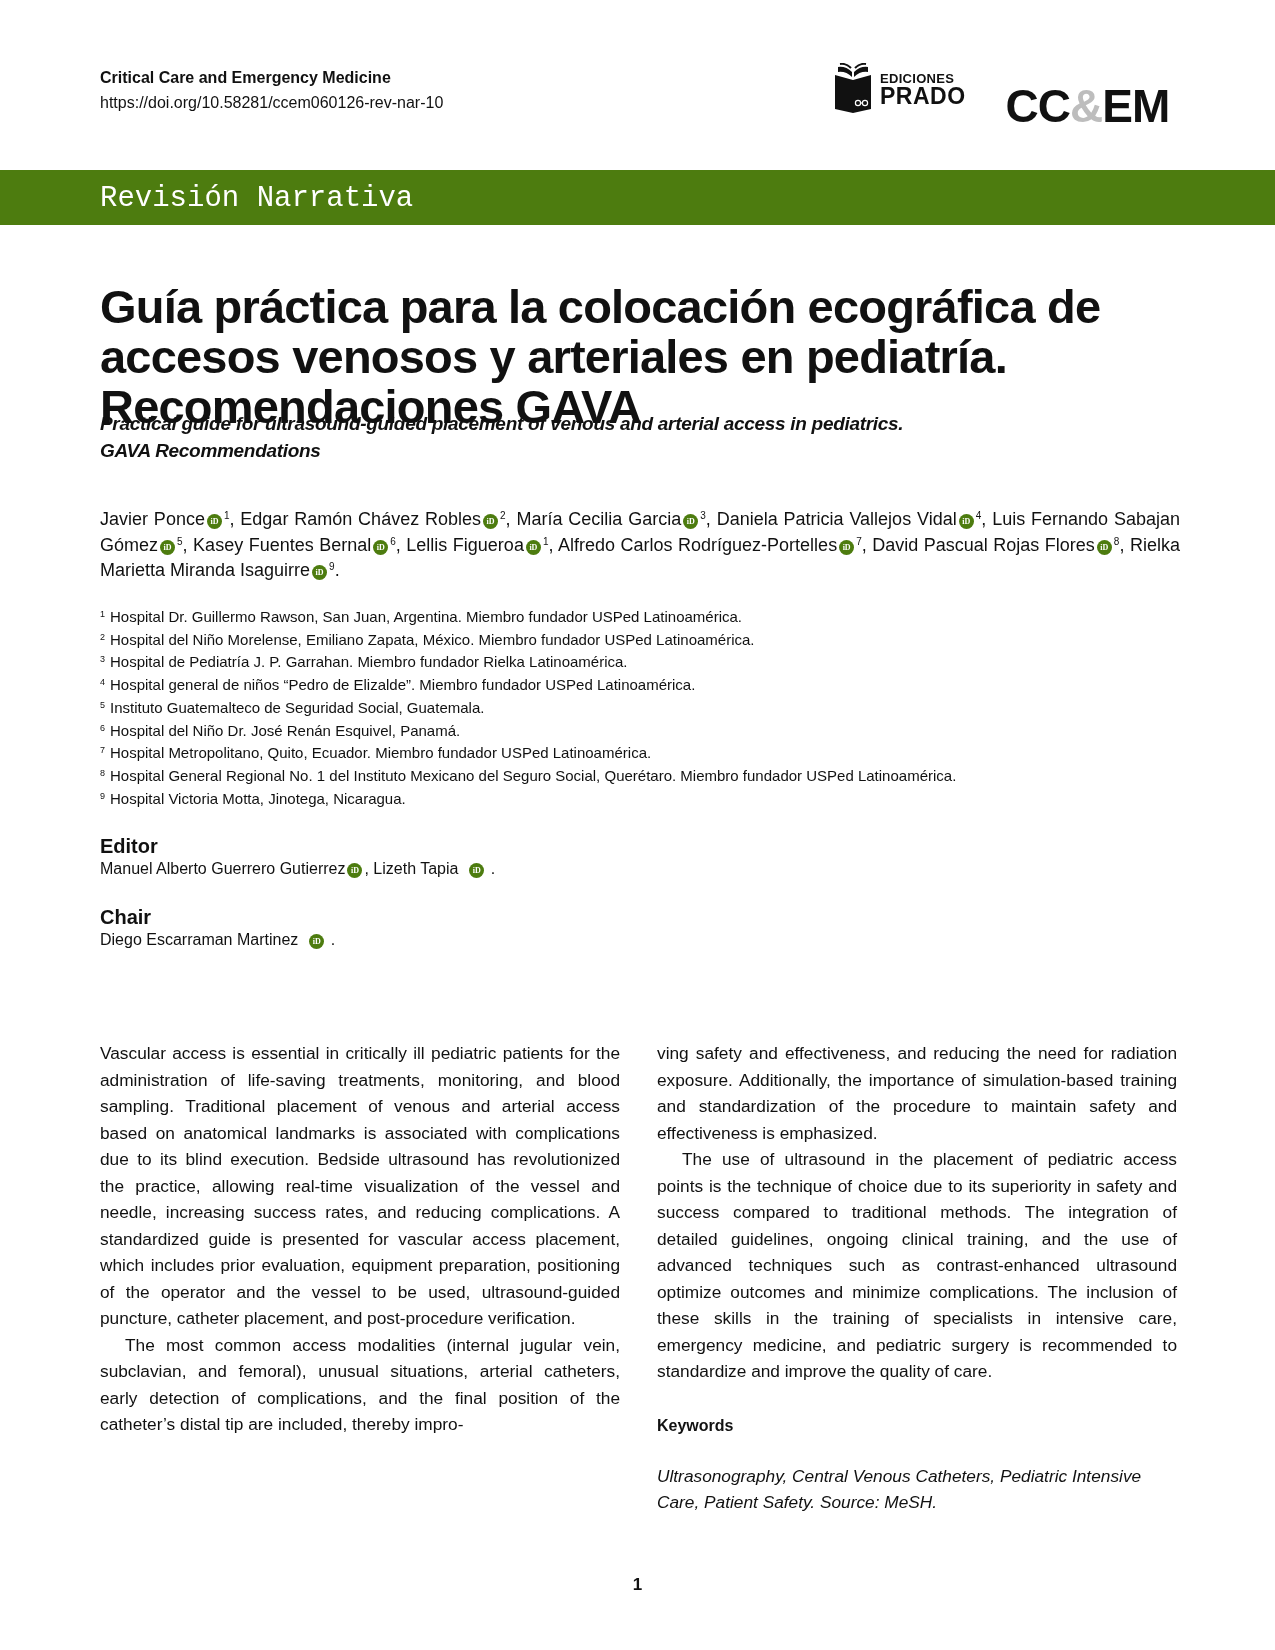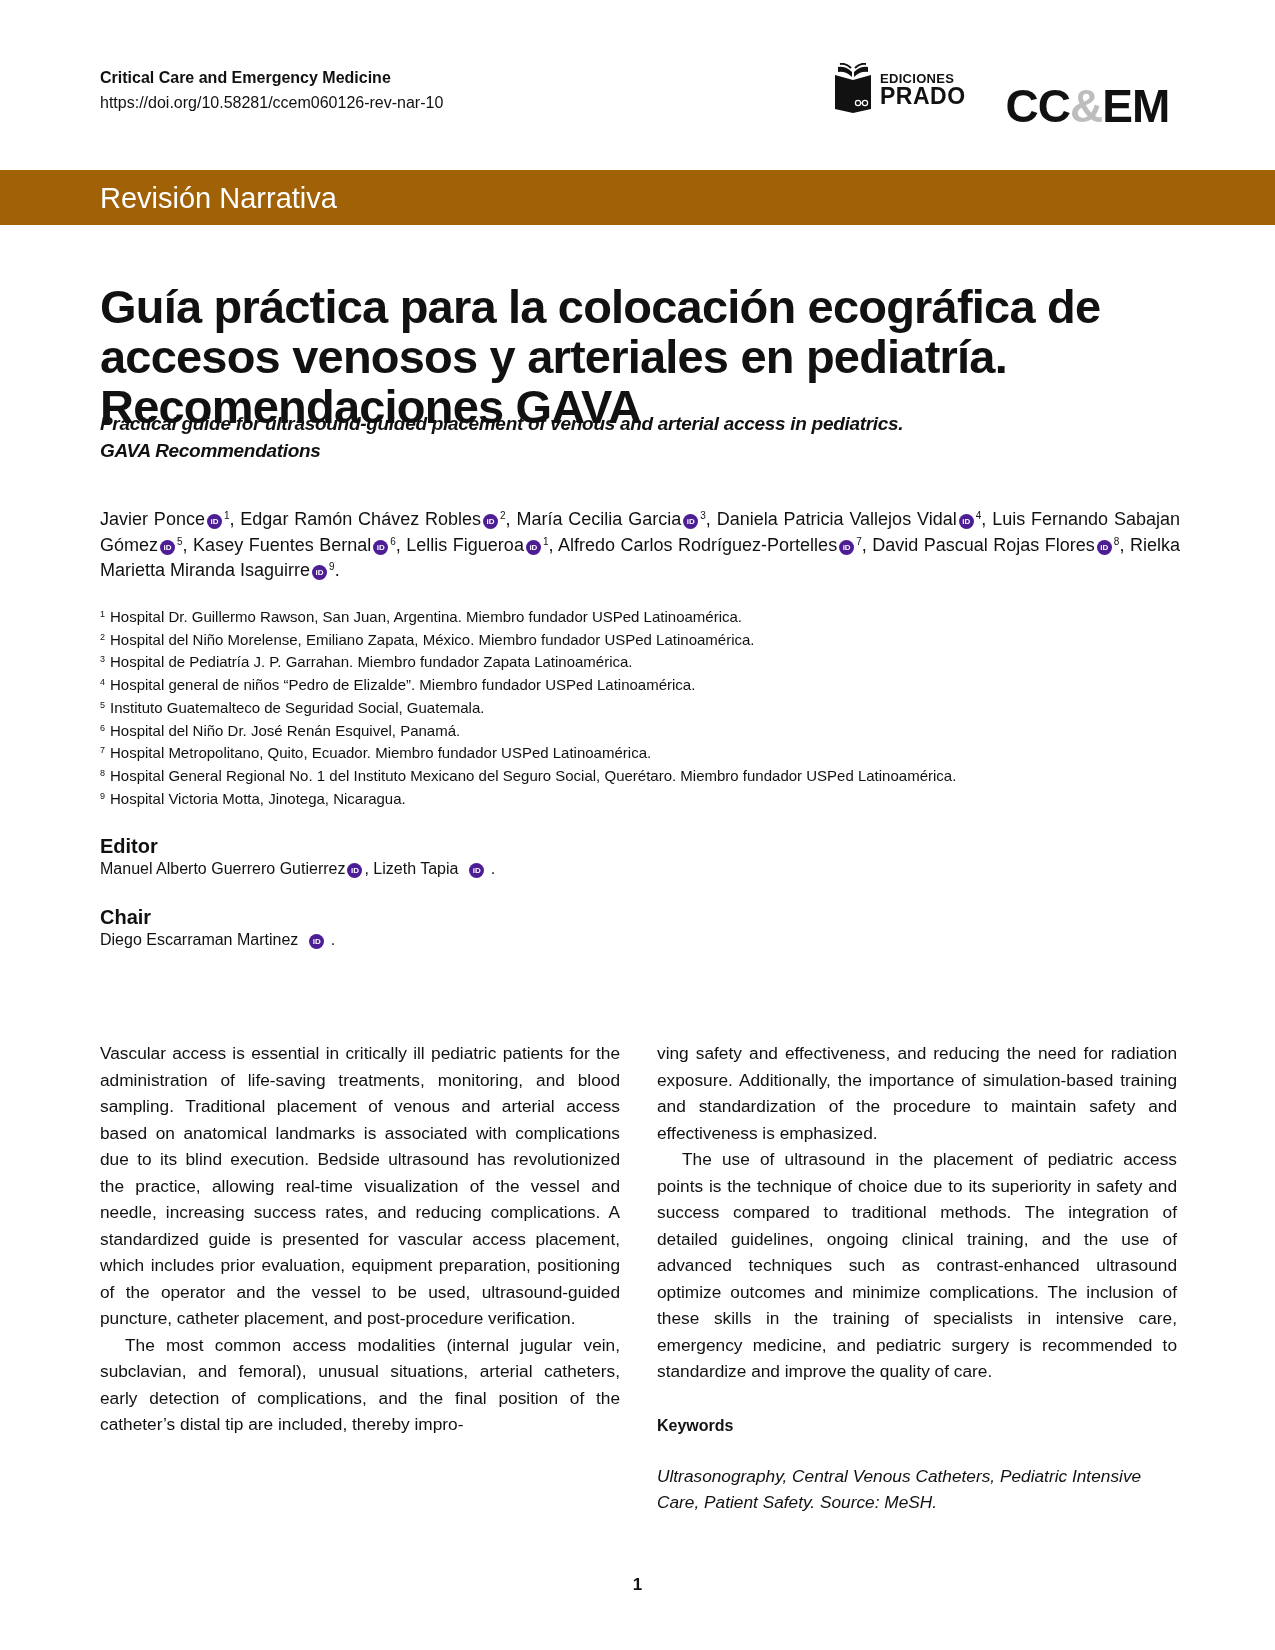--- a/index.html
+++ b/index.html
@@ -26,21 +26,22 @@
   .prado-top { font-weight: bold; font-size: 13px; letter-spacing: 0.3px; }
   .prado-bottom { font-weight: bold; font-size: 23px; letter-spacing: 0.5px; }
   .ccem {
     margin-left: 40px; font-weight: bold; font-size: 46px; letter-spacing: -1px;
     color: #111;
     margin-top: 32px;
   }
   .ccem .amp { color: #bdbdbd; }
   .banner {
     position: absolute; left: 0; top: 170px; width: 1275px; height: 55px;
-    background: #a16207;
+    background: #4d7c0f;
+    font-family: Liberation Mono, monospace;
   }
   .banner-text {
     position: absolute; left: 100px; top: 12px;
     font-size: 29px; color: #ffffff; font-weight: normal;
   }
   .title {
     position: absolute; left: 100px; top: 282px; width: 1090px;
     font-size: 47px; font-weight: bold; line-height: 50px; letter-spacing: -0.8px;
     color: #111;
   }
@@ -48,23 +49,23 @@
     position: absolute; left: 100px; top: 410px; width: 1000px;
     font-size: 19px; font-style: italic; font-weight: bold; line-height: 27px;
     letter-spacing: -0.3px;
   }
   .authors {
     position: absolute; left: 100px; top: 507px; width: 1080px;
     font-size: 18px; line-height: 25.5px; text-align: justify; color: #111;
   }
   .orcid {
     display: inline-block; width: 15px; height: 15px; border-radius: 50%;
-    background: #4c1d95; color: #ffffff; font-size: 8px; font-weight: bold;
+    background: #4d7c0f; color: #ffffff; font-size: 8px; font-weight: bold;
     text-align: center; line-height: 15px; vertical-align: 1px; margin: 0 2px;
-    font-family: Liberation Sans, sans-serif;
+    font-family: Liberation Serif, serif;
   }
   sup { font-size: 10px; vertical-align: 6px; line-height: 0; }
   .affiliations {
     position: absolute; left: 100px; top: 606px; width: 1100px;
     font-size: 15px; line-height: 22.7px;
   }
   .aff-item sup { font-size: 9px; margin-right: 5px; vertical-align: 5px; }
   .section-label {
     font-weight: bold; font-size: 20px; line-height: 22px;
   }
@@ -127,21 +128,21 @@
 <div class="subtitle">
   <div>Practical guide for ultrasound-guided placement of venous and arterial access in pediatrics.</div>
   <div>GAVA Recommendations</div>
 </div>
 
 <div class="authors" id="authors"><span>Javier Ponce</span><span class="orcid">iD</span><sup>1</sup><span>, </span><span>Edgar Ramón Chávez Robles</span><span class="orcid">iD</span><sup>2</sup><span>, </span><span>María Cecilia Garcia</span><span class="orcid">iD</span><sup>3</sup><span>, </span><span>Daniela Patricia Vallejos Vidal</span><span class="orcid">iD</span><sup>4</sup><span>, </span><span>Luis Fernando Sabajan Gómez</span><span class="orcid">iD</span><sup>5</sup><span>, </span><span>Kasey Fuentes Bernal</span><span class="orcid">iD</span><sup>6</sup><span>, </span><span>Lellis Figueroa</span><span class="orcid">iD</span><sup>1</sup><span>, </span><span>Alfredo Carlos Rodríguez-Portelles</span><span class="orcid">iD</span><sup>7</sup><span>, </span><span>David Pascual Rojas Flores</span><span class="orcid">iD</span><sup>8</sup><span>, </span><span>Rielka Marietta Miranda Isaguirre</span><span class="orcid">iD</span><sup>9</sup><span>.</span></div>
 
 <div class="affiliations" id="affiliations">
     <div class="aff-item"><sup>1</sup><span>Hospital Dr. Guillermo Rawson, San Juan, Argentina. Miembro fundador USPed Latinoamérica.</span></div>
     <div class="aff-item"><sup>2</sup><span>Hospital del Niño Morelense, Emiliano Zapata, México. Miembro fundador USPed Latinoamérica.</span></div>
-    <div class="aff-item"><sup>3</sup><span>Hospital de Pediatría J. P. Garrahan. Miembro fundador Zapata Latinoamérica.</span></div>
+    <div class="aff-item"><sup>3</sup><span>Hospital de Pediatría J. P. Garrahan. Miembro fundador Rielka Latinoamérica.</span></div>
     <div class="aff-item"><sup>4</sup><span>Hospital general de niños “Pedro de Elizalde”. Miembro fundador USPed Latinoamérica.</span></div>
     <div class="aff-item"><sup>5</sup><span>Instituto Guatemalteco de Seguridad Social, Guatemala.</span></div>
     <div class="aff-item"><sup>6</sup><span>Hospital del Niño Dr. José Renán Esquivel, Panamá.</span></div>
     <div class="aff-item"><sup>7</sup><span>Hospital Metropolitano, Quito, Ecuador. Miembro fundador USPed Latinoamérica.</span></div>
     <div class="aff-item"><sup>8</sup><span>Hospital General Regional No. 1 del Instituto Mexicano del Seguro Social, Querétaro. Miembro fundador USPed Latinoamérica.</span></div>
     <div class="aff-item"><sup>9</sup><span>Hospital Victoria Motta, Jinotega, Nicaragua.</span></div>
   </div>
 
 <div class="editor-block">
   <div class="section-label">Editor</div>

